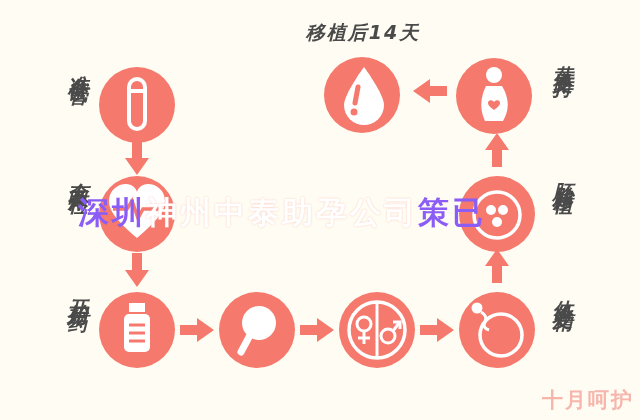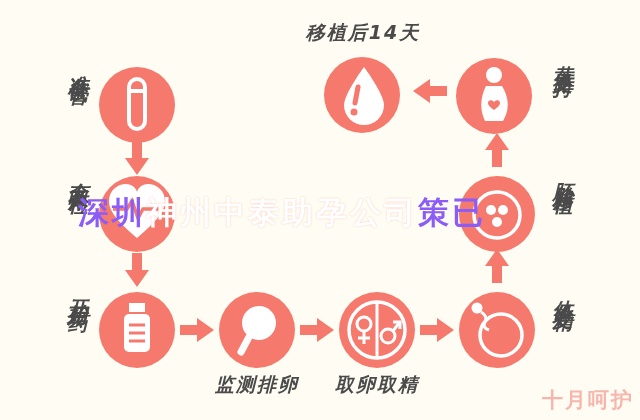--- a/index.html
+++ b/index.html
@@ -77,37 +77,35 @@
   <div class="label v" style="left:66px;top:284px">开始用药</div>
 
   <div class="node" style="left:219px;top:292px">
     <span class="icon">
       <svg width="76" height="76" viewBox="0 0 76 76">
         <circle cx="40" cy="31" r="17" fill="#fff"></circle>
         <line x1="30" y1="45" x2="22" y2="60" stroke="#fff" stroke-width="7" stroke-linecap="round"></line>
       </svg>
     </span>
   </div>
-  <div class="label h" style="left:197px;top:374px;width:120px">监测排卵</div>
 
   <div class="node" style="left:339px;top:292px">
     <span class="icon">
       <svg width="76" height="76" viewBox="0 0 76 76">
         <circle cx="38" cy="38" r="28" fill="none" stroke="#fff" stroke-width="3.5"></circle>
         <line x1="38" y1="11" x2="38" y2="65" stroke="#fff" stroke-width="3"></line>
         <circle cx="25" cy="32" r="7" fill="none" stroke="#fff" stroke-width="3"></circle>
         <line x1="25" y1="39" x2="25" y2="52" stroke="#fff" stroke-width="3"></line>
         <line x1="19" y1="46" x2="31" y2="46" stroke="#fff" stroke-width="3"></line>
         <circle cx="49" cy="44" r="7" fill="none" stroke="#fff" stroke-width="3"></circle>
         <line x1="54" y1="39" x2="60" y2="31" stroke="#fff" stroke-width="3"></line>
         <polyline points="54,30 61,30 61,37" fill="none" stroke="#fff" stroke-width="3"></polyline>
       </svg>
     </span>
   </div>
-  <div class="label h" style="left:317px;top:374px;width:120px">取卵取精</div>
 
   <div class="node" style="left:459px;top:292px">
     <span class="icon">
       <svg width="76" height="76" viewBox="0 0 76 76">
         <circle cx="42" cy="43" r="21" fill="none" stroke="#fff" stroke-width="3.5"></circle>
         <circle cx="18" cy="16" r="5.5" fill="#fff"></circle>
         <path d="M22,20 Q29,24 26,30 Q23,36 30,38" fill="none" stroke="#fff" stroke-width="3"></path>
       </svg>
     </span>
   </div>

